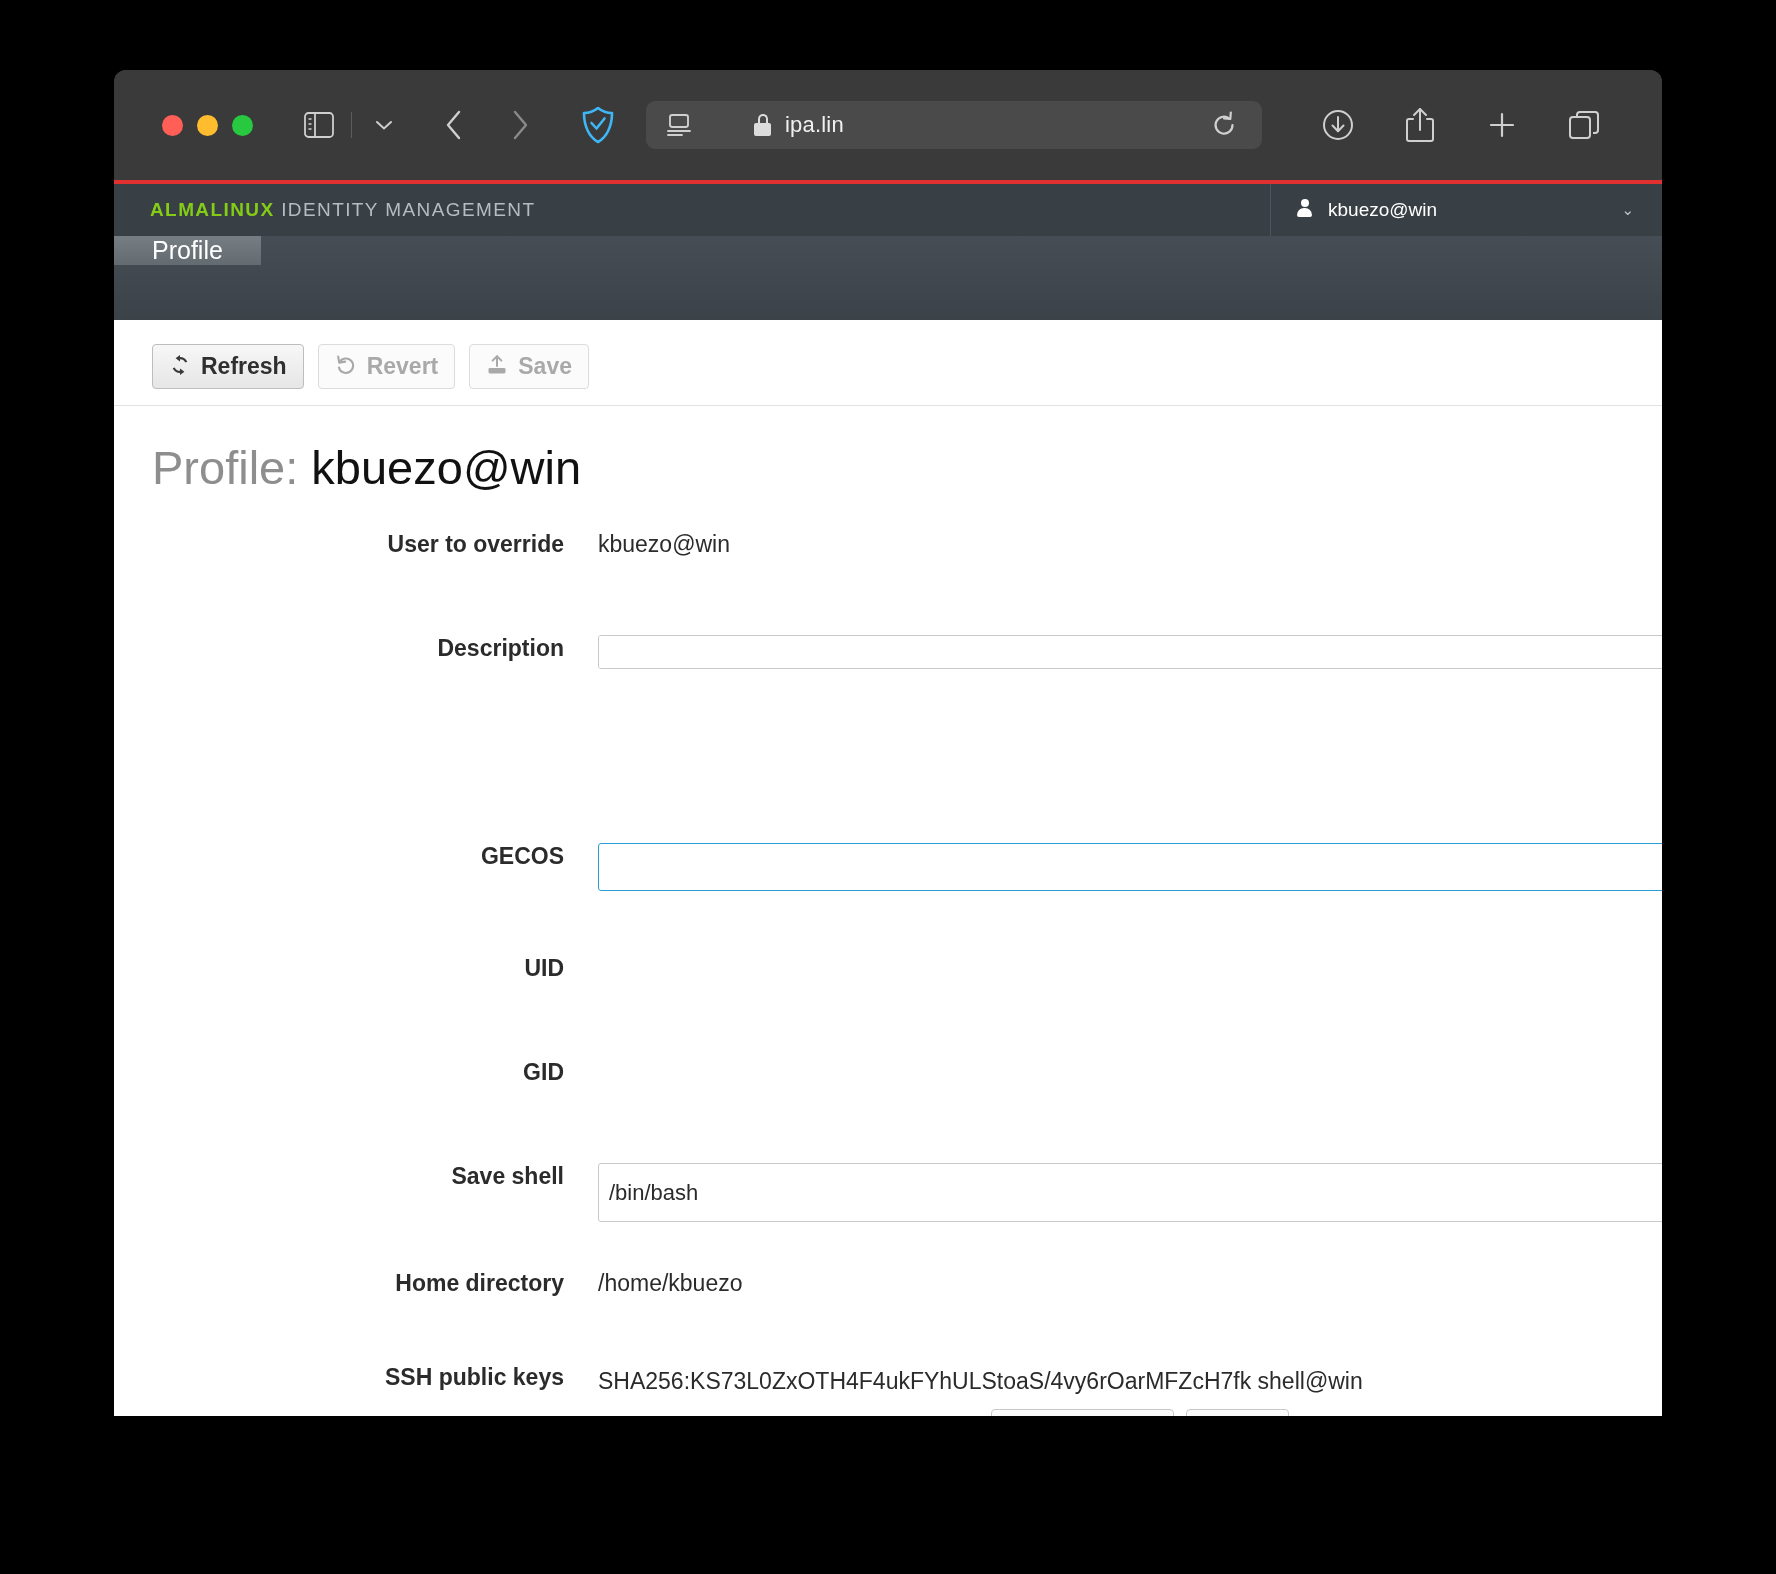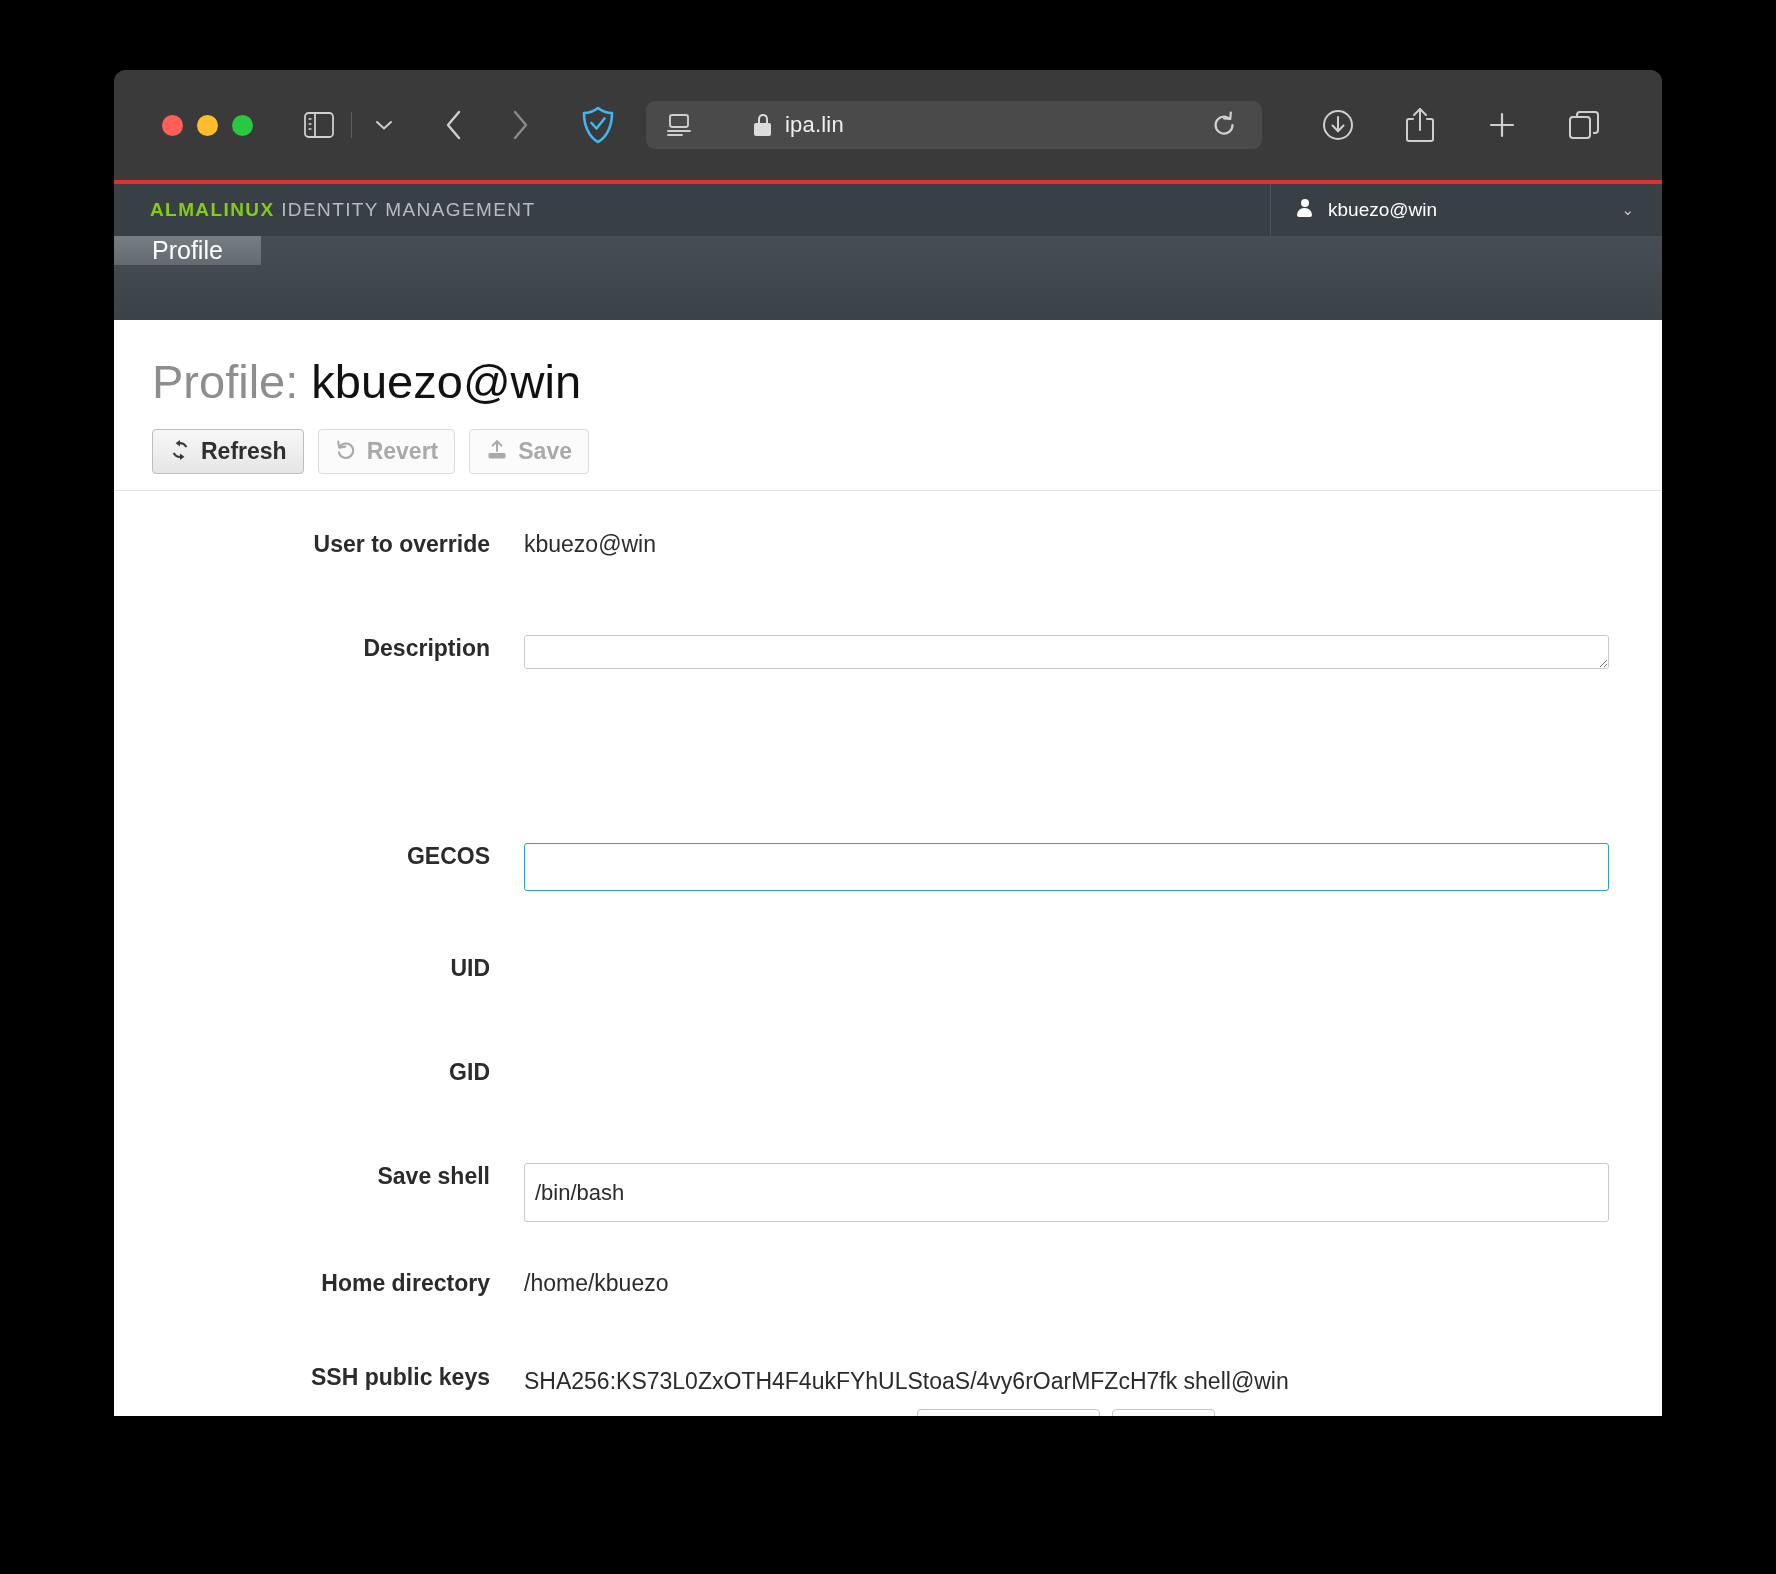--- a/index.html
+++ b/index.html
@@ -155,21 +155,21 @@
     cursor: pointer;
   }
   .btn.primary { background: linear-gradient(180deg,#f7f7f7 0%, #e6e6e6 100%); border-color:#bdbdbd; color:#2f2f2f; }
   .btn.disabled { color: #a9a9a9; border-color:#dcdcdc; background:#fbfbfb; cursor: default; }
   .btn .bi { font-size: 21px; line-height: 1; }
 
   
   #form { padding: 34px 44px 0 0; }
   .frow { display: flex; align-items: flex-start; margin-bottom: 0; }
   .flabel {
-    width: 410px;
+    width: 484px;
     text-align: right;
     padding-right: 34px;
     font-size: 23px;
     font-weight: bold;
     color: #2b2b2b;
     padding-top: 6px;
     flex: none;
   }
   .fval { flex: 1; min-height: 46px; font-size: 23px; color: #2b2b2b; padding-top: 6px; }
 
@@ -327,25 +327,20 @@
       </div>
     </div>
 
     <div id="tab-strip">
       <div class="tab active">
         <span>Profile</span>
       </div>
     </div>
 
     <div id="content">
-
-      <div id="page-title">
-        <span class="pfx">Profile:</span>
-        <span>kbuezo@win</span>
-      </div>
 
       <div id="action-bar">
         <button class="btn primary">
           <span class="bi">
             <svg width="22" height="22" viewBox="0 0 22 22" fill="#3a3a3a">
               <path d="M11 3 a8 8 0 0 1 7.3 4.7 l-2 .9 A5.8 5.8 0 0 0 11 5.2 V7.6 L6.6 4.3 11 1 Z"></path>
               <path d="M11 19 a8 8 0 0 1 -7.3 -4.7 l2 -.9 A5.8 5.8 0 0 0 11 16.8 V14.4 L15.4 17.7 11 21 Z"></path>
             </svg>
           </span>
           <span>Refresh</span>
@@ -364,20 +359,25 @@
             <svg width="22" height="22" viewBox="0 0 22 22" fill="none" stroke="#a9a9a9" stroke-width="2" stroke-linecap="round" stroke-linejoin="round">
               <line x1="11" y1="2.5" x2="11" y2="12"></line>
               <polyline points="6.6,6.6 11,2.3 15.4,6.6"></polyline>
               <rect x="2.5" y="14" width="17" height="5.5" rx="1.4" fill="#a9a9a9" stroke="none"></rect>
             </svg>
           </span>
           <span>Save</span>
         </button>
       </div>
 
+      <div id="page-title">
+        <span class="pfx">Profile:</span>
+        <span>kbuezo@win</span>
+      </div>
+
       <div id="form">
 
         <div class="frow">
           <div class="flabel">User to override</div>
           <div class="fval">kbuezo@win</div>
         </div>
         <div class="spacer-row"></div>
 
         <div class="frow">
           <div class="flabel">Description</div>

